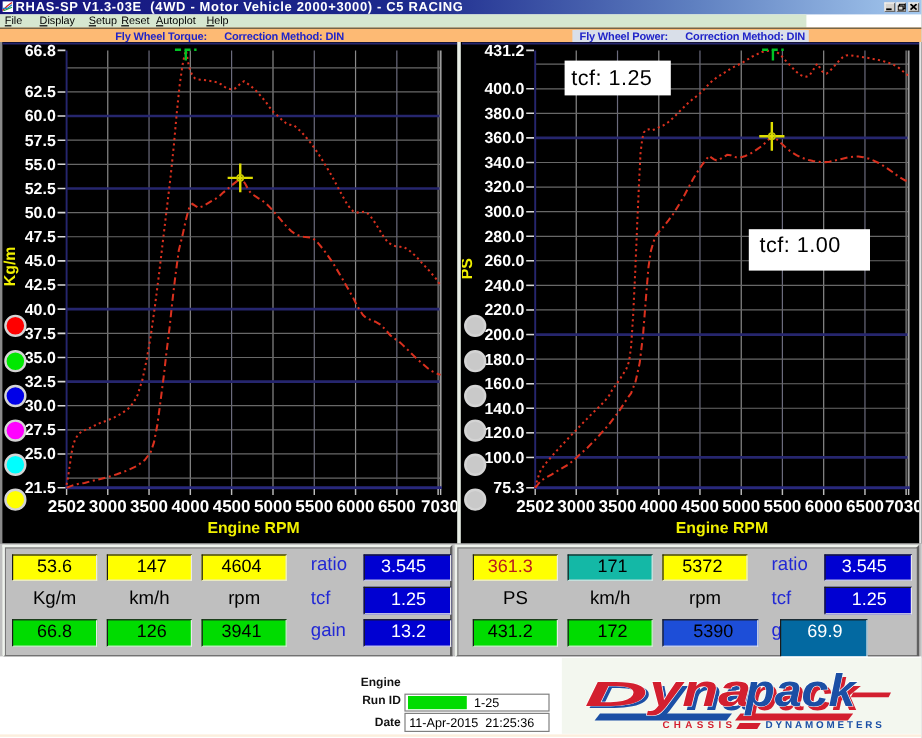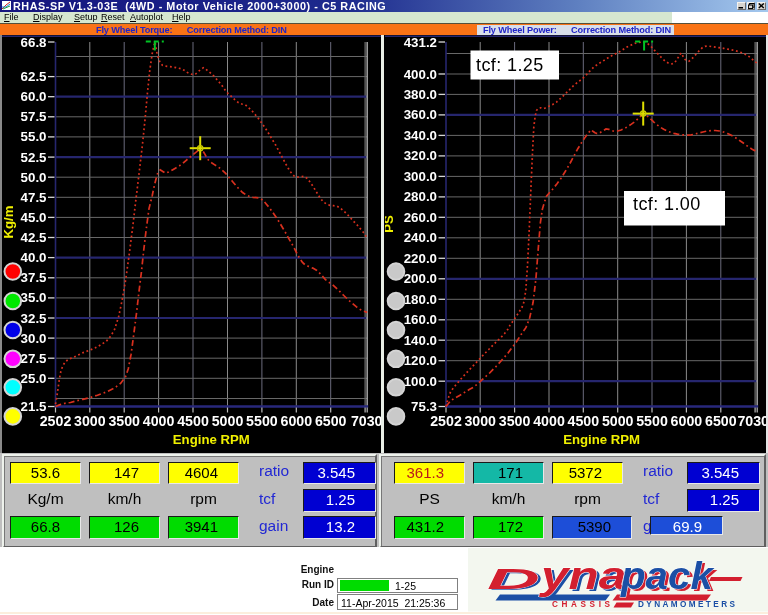--- a/index.html
+++ b/index.html
@@ -8,21 +8,21 @@
 .abs { position:absolute; }
 #title { left:0; top:0; width:768px; height:11.5px;
   background:linear-gradient(to right,#15157f 0%,#1d2a8d 45%,#5e7fc0 75%,#a4c8ee 100%); }
 #title span { position:absolute; left:13px; top:-0.5px; color:#fff; font-size:10.8px; font-weight:bold; letter-spacing:0.55px; }
 .wbtn { position:absolute; top:1.5px; width:8.6px; height:8px; background:#d6d3ce;
   border:1px solid; border-color:#f4f2ef #6a6a6a #6a6a6a #f4f2ef; }
 .wbtn svg { position:absolute; left:0; top:0; }
 #menu { left:0; top:11.5px; width:672px; height:11px; background:#d6e7d0; color:#000; font-size:9px; }
 #menu span { position:absolute; top:0.5px; }
 #menu u { text-decoration:underline; }
-#lblbar { left:0; top:22.5px; width:768px; height:12.5px; background:#f97316; border-top:1px solid #55503c;padding-left:24px; }
+#lblbar { left:0; top:22.5px; width:768px; height:12.5px; background:#fdba74; border-top:1px solid #55503c;padding-left:24px; }
 .hdr { position:absolute; top:1px; color:#2024c8; font-size:9.2px; font-weight:bold; letter-spacing:-0.15px; white-space:pre; }
 #graphs { left:0; top:35px; width:768px; height:418px; background:#000;
   border-left:2px solid #8a8a8a; border-right:2px solid #e4e4e4; }
 #sep { left:381px; top:35px; width:3.2px; height:418px; background:#e9efe7; }
 svg text.axlab { font-family:"Liberation Sans",sans-serif; font-size:13.3px; font-weight:bold; fill:#fff; }
 svg text.xlab { font-family:"Liberation Sans",sans-serif; font-size:14.2px; font-weight:bold; fill:#fff; }
 svg text.unit { font-family:"Liberation Sans",sans-serif; font-size:13.2px; font-weight:bold; fill:#f0f000; }
 svg text.tcf { font-family:"Liberation Sans",sans-serif; font-size:18px; fill:#000; letter-spacing:0.4px; }
 .gpanel { top:453.5px; height:94px; background:#bfbfbf;
   border:2px solid; border-color:#eef2ec #5f5f5f #5f5f5f #eef2ec; box-shadow:inset 1px 1px 0 #777; }
@@ -315,21 +315,21 @@
 <div class="vb" style="left:473px;top:516px;width:71px;height:22.5px;background:#00dc00;color:#000">172</div>
 <div class="vb" style="left:552px;top:516px;width:80px;height:22.5px;background:#1d4ed8;color:#000">5390</div>
 <div class="ulab" style="left:394px;top:490px;width:71px">PS</div>
 <div class="ulab" style="left:473px;top:490px;width:71px">km/h</div>
 <div class="ulab" style="left:552px;top:490px;width:71px">rpm</div>
 <div class="blab" style="left:643px;top:462px">ratio</div>
 <div class="blab" style="left:643px;top:489.5px">tcf</div>
 <div class="blab" style="left:643px;top:517px">gain</div>
 <div class="vb" style="left:687px;top:461.5px;width:73px;height:22.5px;background:#0000d2;color:#fff">3.545</div>
 <div class="vb" style="left:687px;top:489px;width:73px;height:22.5px;background:#0000d2;color:#fff">1.25</div>
-<div class="vb" style="left:650px;top:516px;width:73px;height:19px;background:#1d4ed8;color:#fff">69.9</div>
+<div class="vb" style="left:650px;top:516px;width:73px;height:32px;background:#0369a1;color:#fff">69.9</div>
   <div id="bottom" class="abs"></div>
     <div class="flab" style="left:294px;top:563.5px">Engine</div>
     <div class="flab" style="left:294px;top:578.5px">Run ID</div>
     <div class="flab" style="left:294px;top:596.5px">Date</div>
     <div class="fbox" style="top:577.5px;height:15px">
       <span style="position:absolute;left:2px;top:1.5px;width:49px;height:11px;background:#00dc00"></span>
       <span style="position:absolute;left:57px;top:1px">1-25</span>
     </div>
     <div class="fbox" style="top:594px;height:16px">11-Apr-2015&nbsp;&nbsp;21:25:36</div>
     <div class="abs" style="left:0;top:611.5px;width:768px;height:2px;background:#fceedd"></div>

